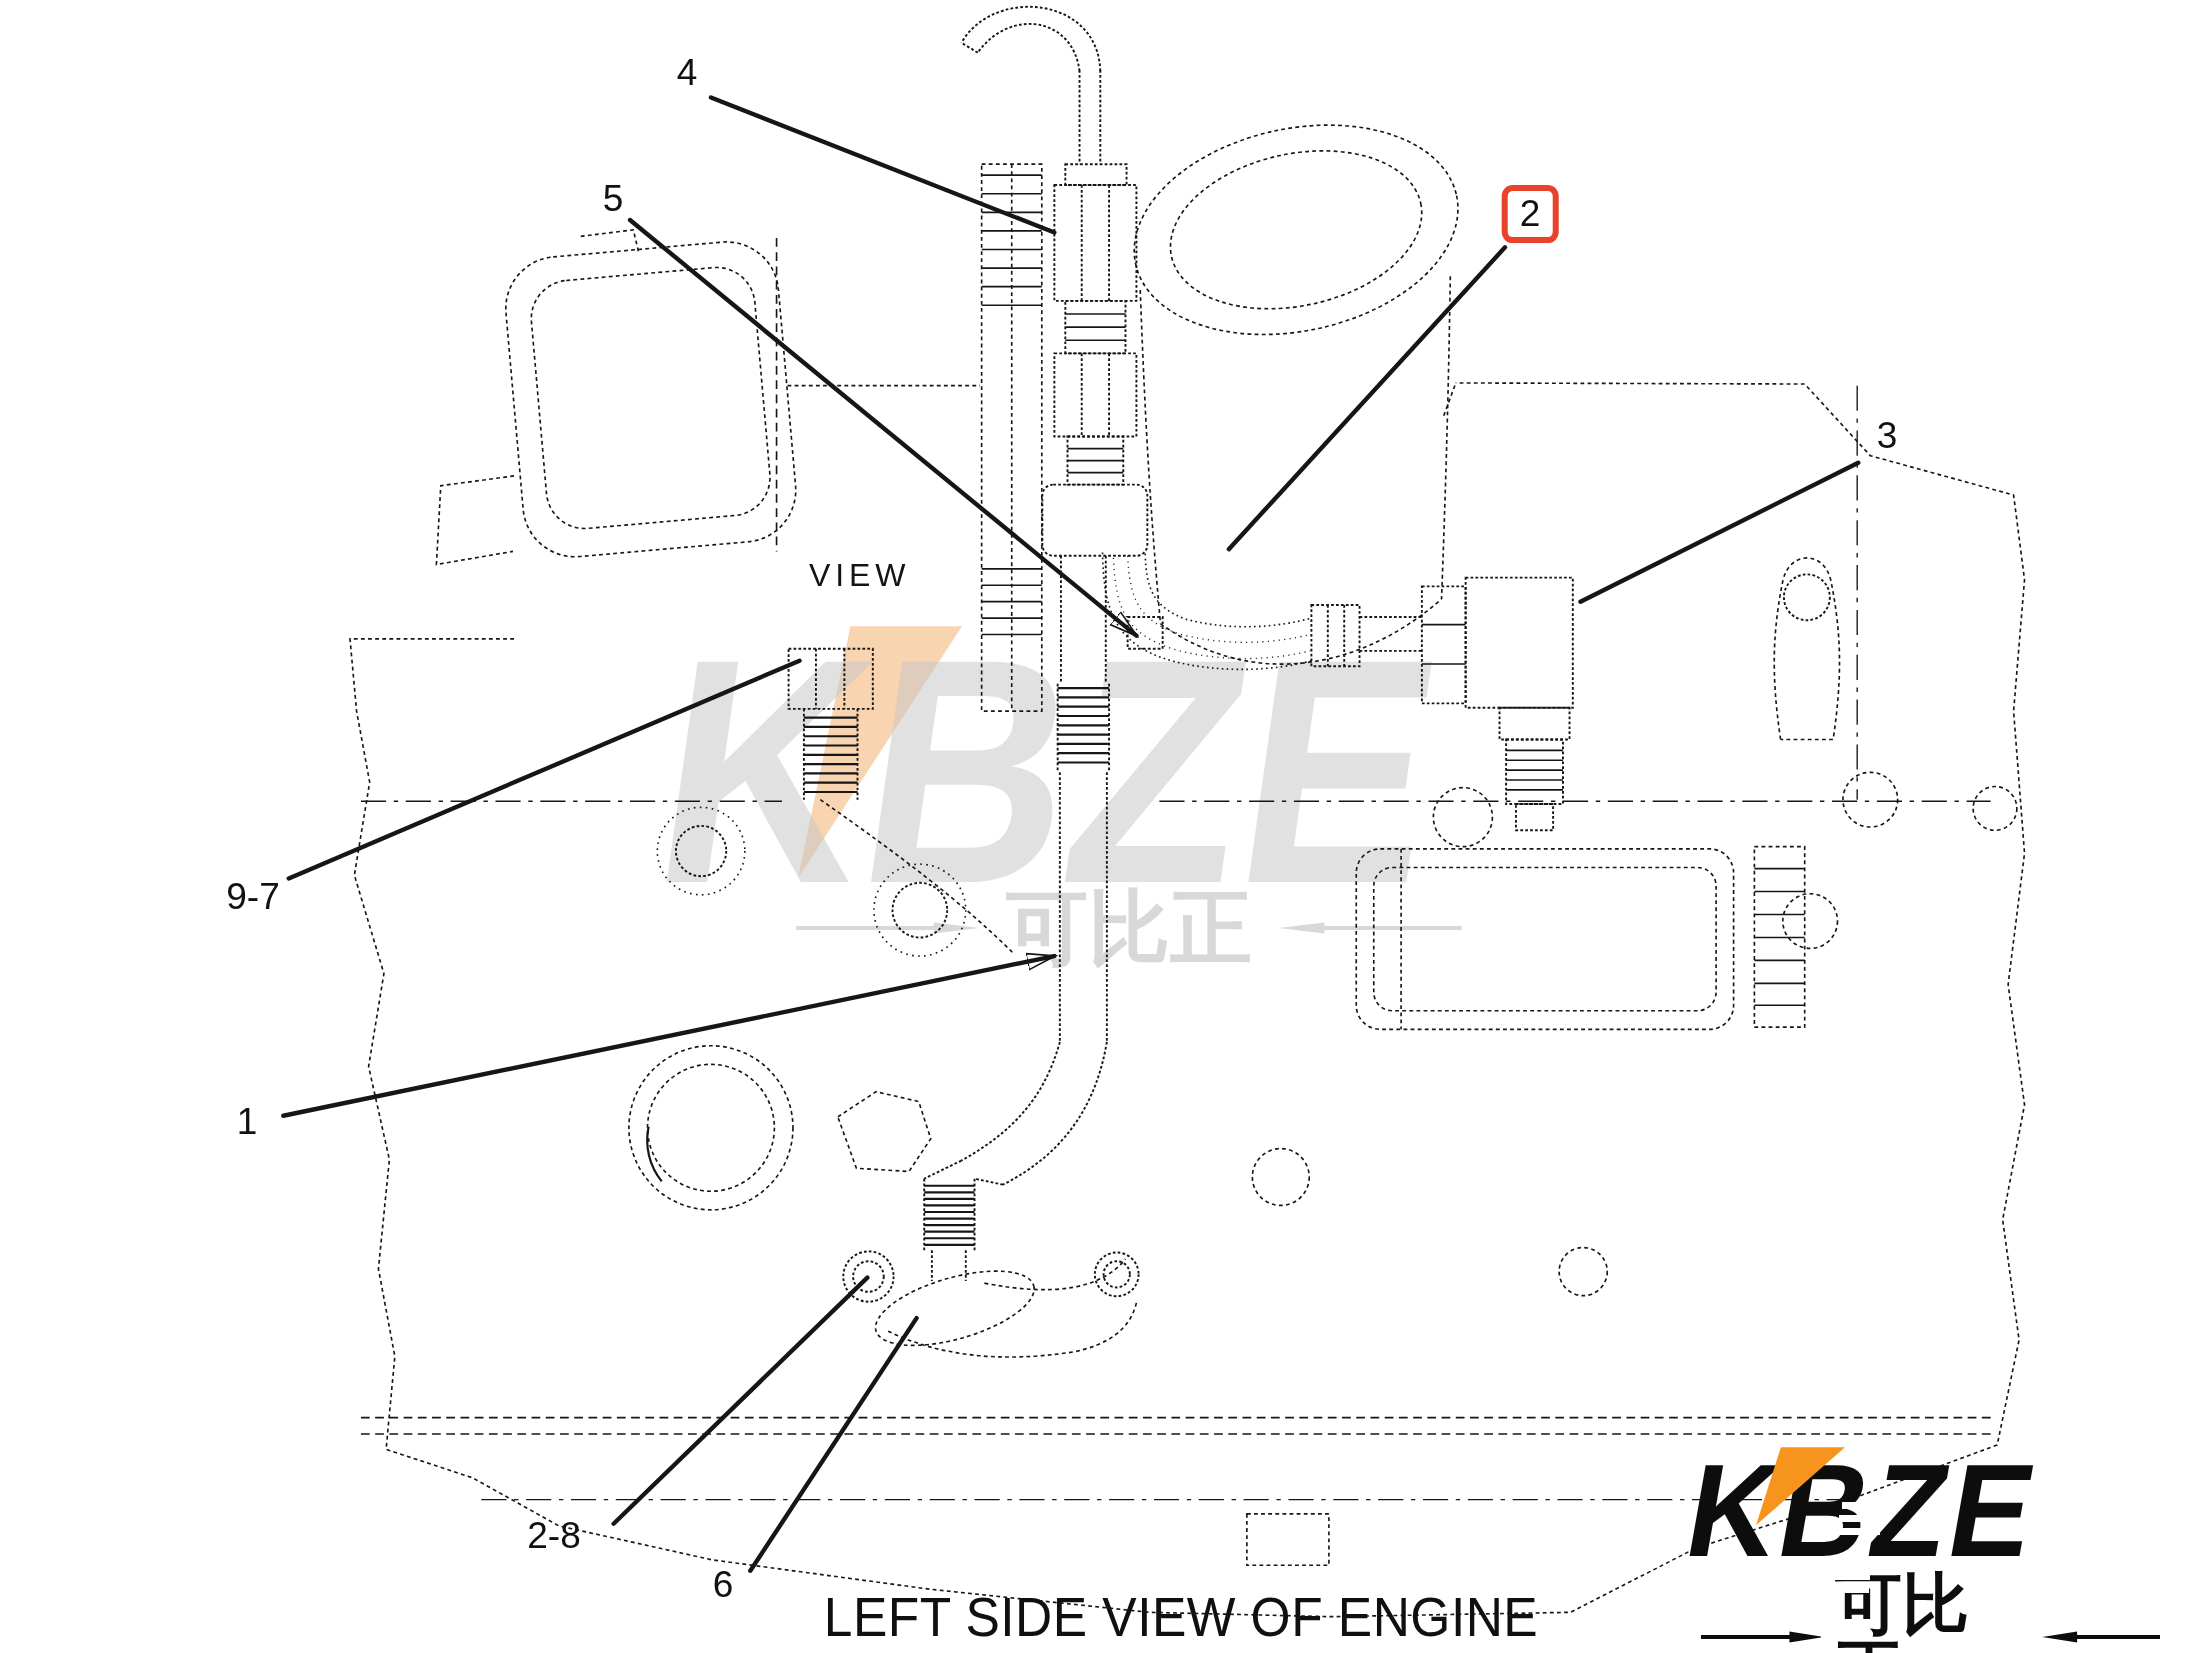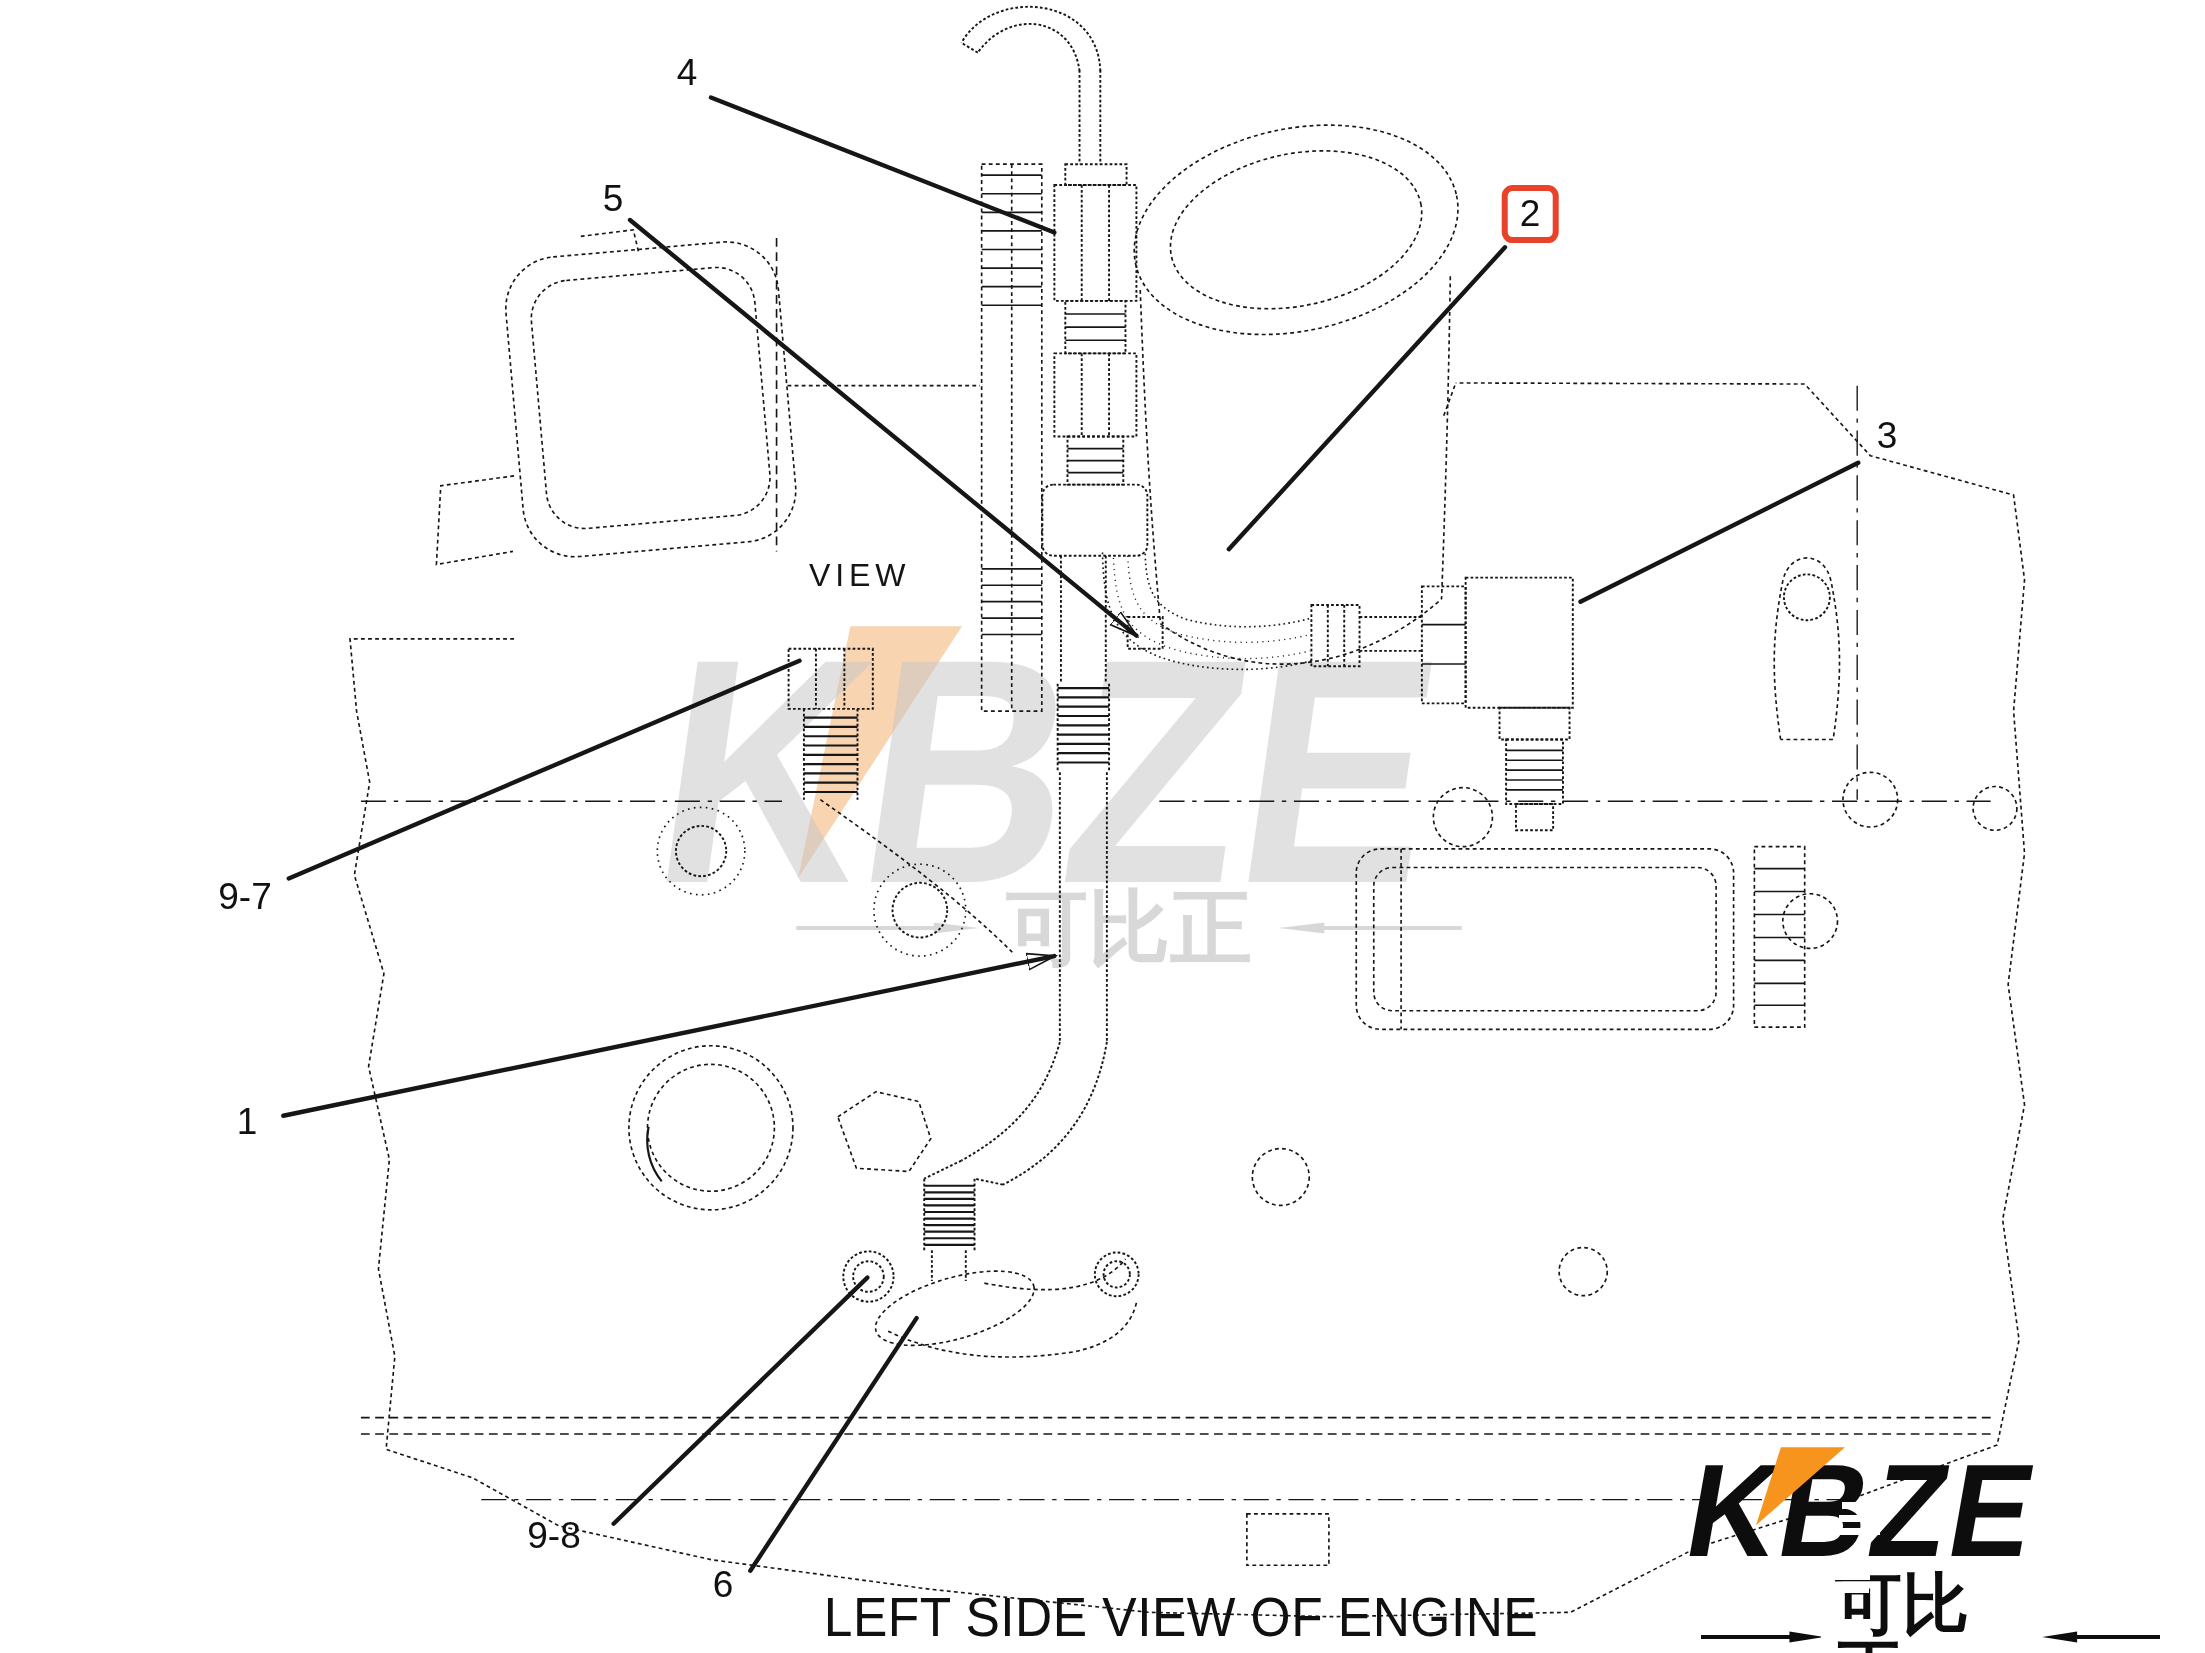--- a/index.html
+++ b/index.html
@@ -300,23 +300,23 @@
       </g>
   </svg>
 
   <div class="turbo-label">VIEW</div>
 
   <div class="callout-layer">
       <div class="callout" style="left: 687px; top: 72px;">4</div>
       <div class="callout" style="left: 613px; top: 198px;">5</div>
       <div class="callout boxed" style="left: 1530px; top: 214px;">2</div>
       <div class="callout" style="left: 1887px; top: 435px;">3</div>
-      <div class="callout" style="left: 245px; top: 896px;">9-7</div>
+      <div class="callout" style="left: 253px; top: 896px;">9-7</div>
       <div class="callout" style="left: 247px; top: 1121px;">1</div>
-      <div class="callout" style="left: 554px; top: 1535px;">9-8</div>
+      <div class="callout" style="left: 554px; top: 1535px;">2-8</div>
       <div class="callout" style="left: 723px; top: 1584px;">6</div>
     </div>
 
   <div class="caption">LEFT SIDE VIEW OF ENGINE</div>
 
   <div class="brand">
     <div class="brand-wedge"></div>
     <div class="brand-word">KBZE</div>
     <div class="slit" style="left:141px;top:57px;width:44px;"></div>
     <div class="slit" style="left:138px;top:70px;width:47px;"></div>

